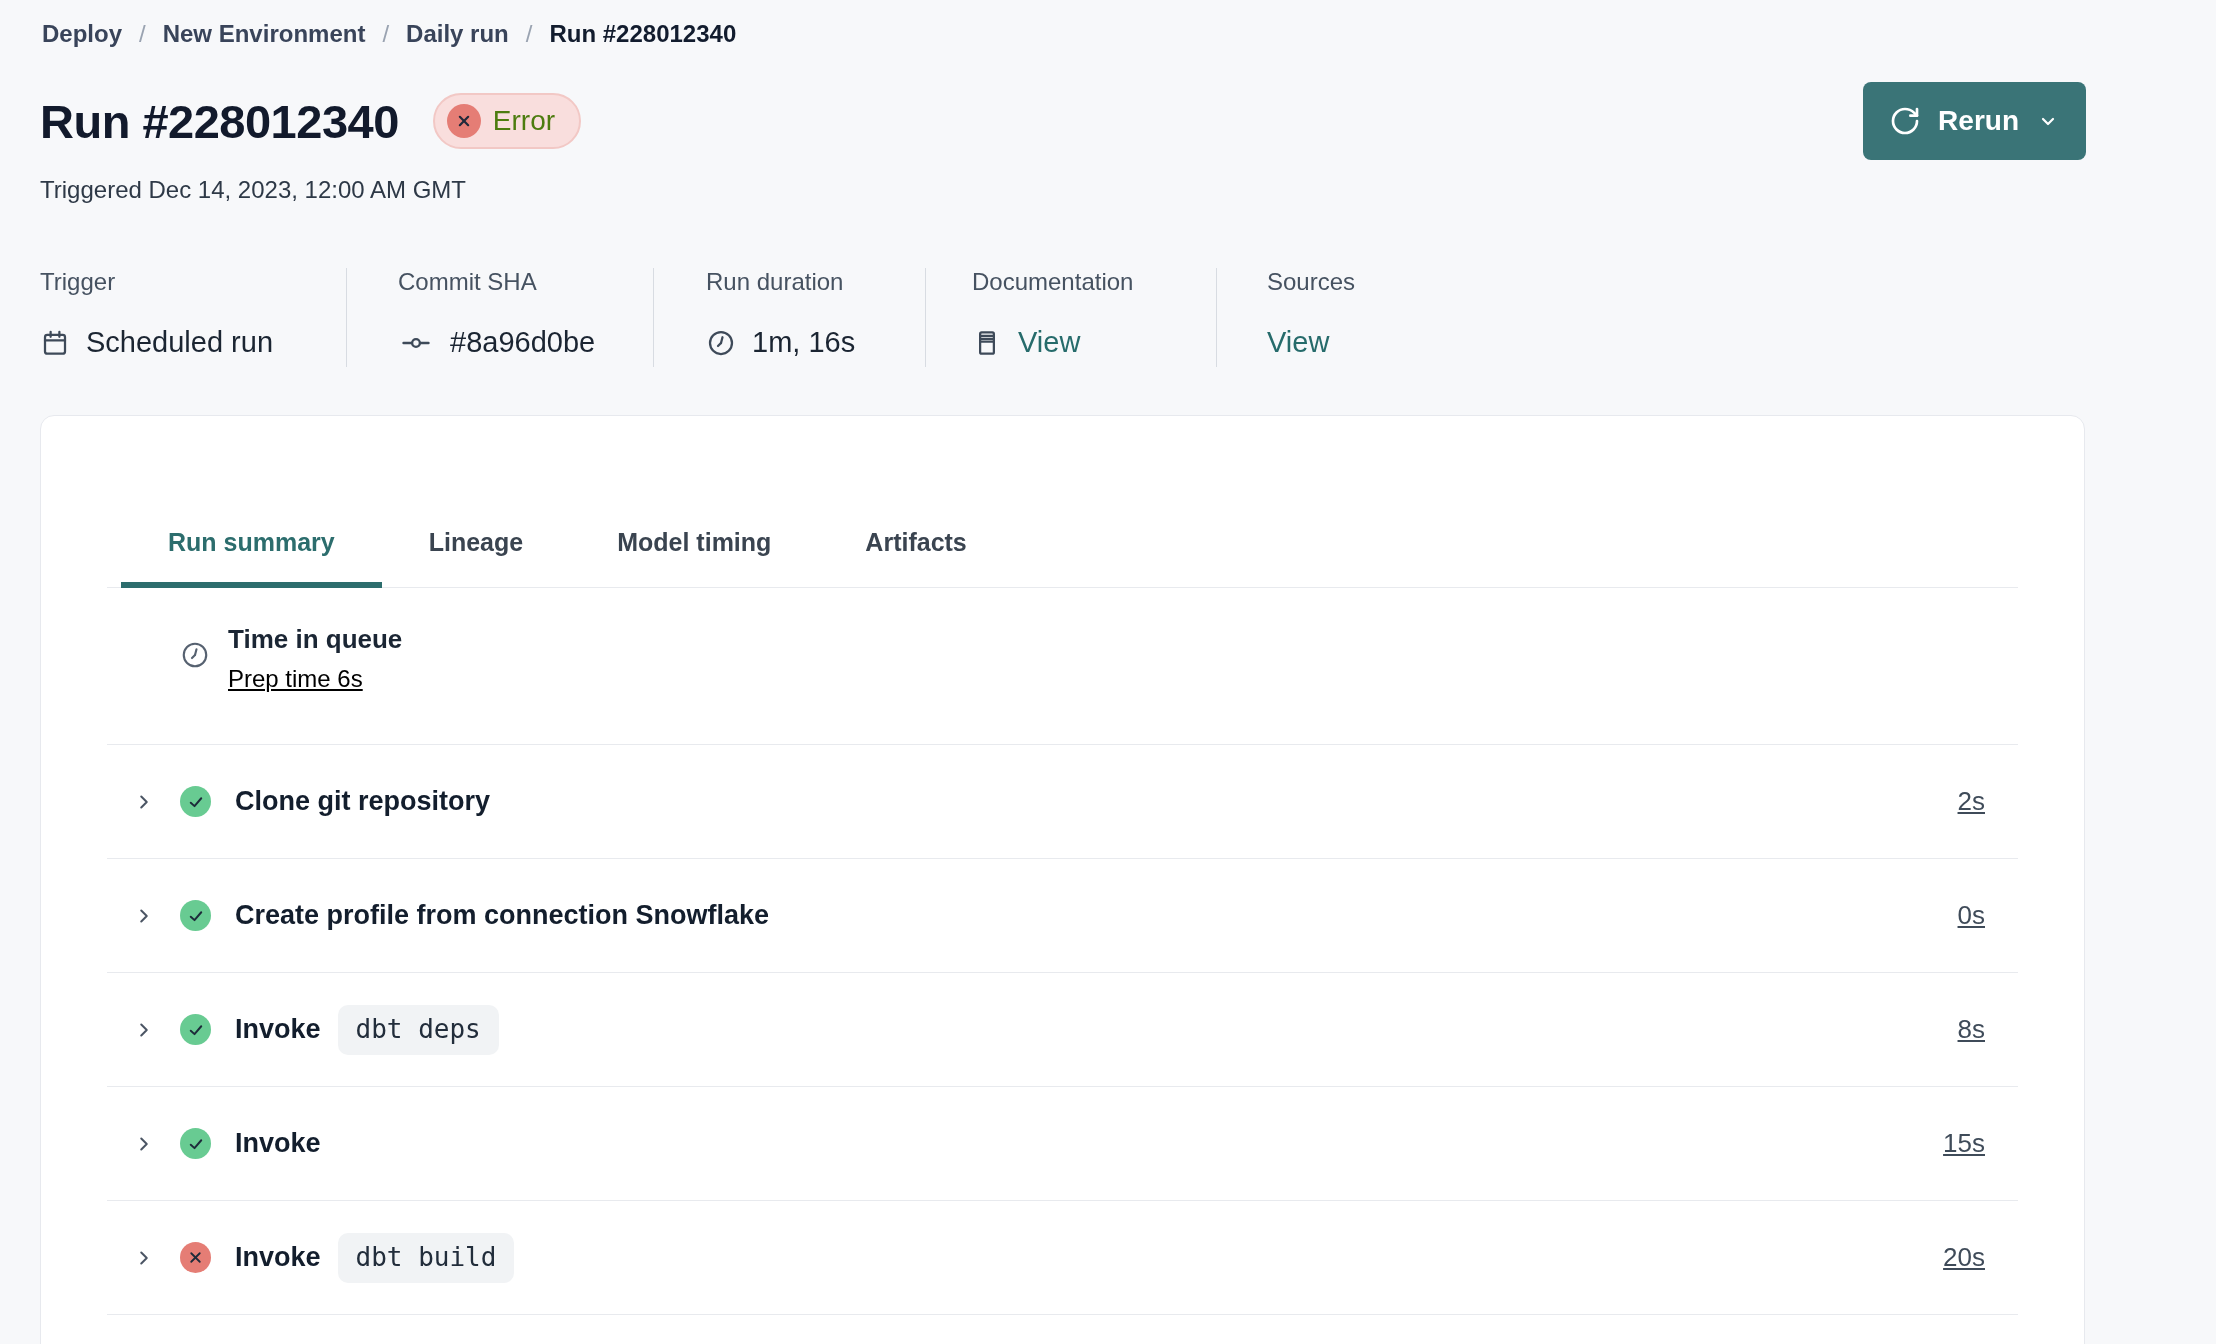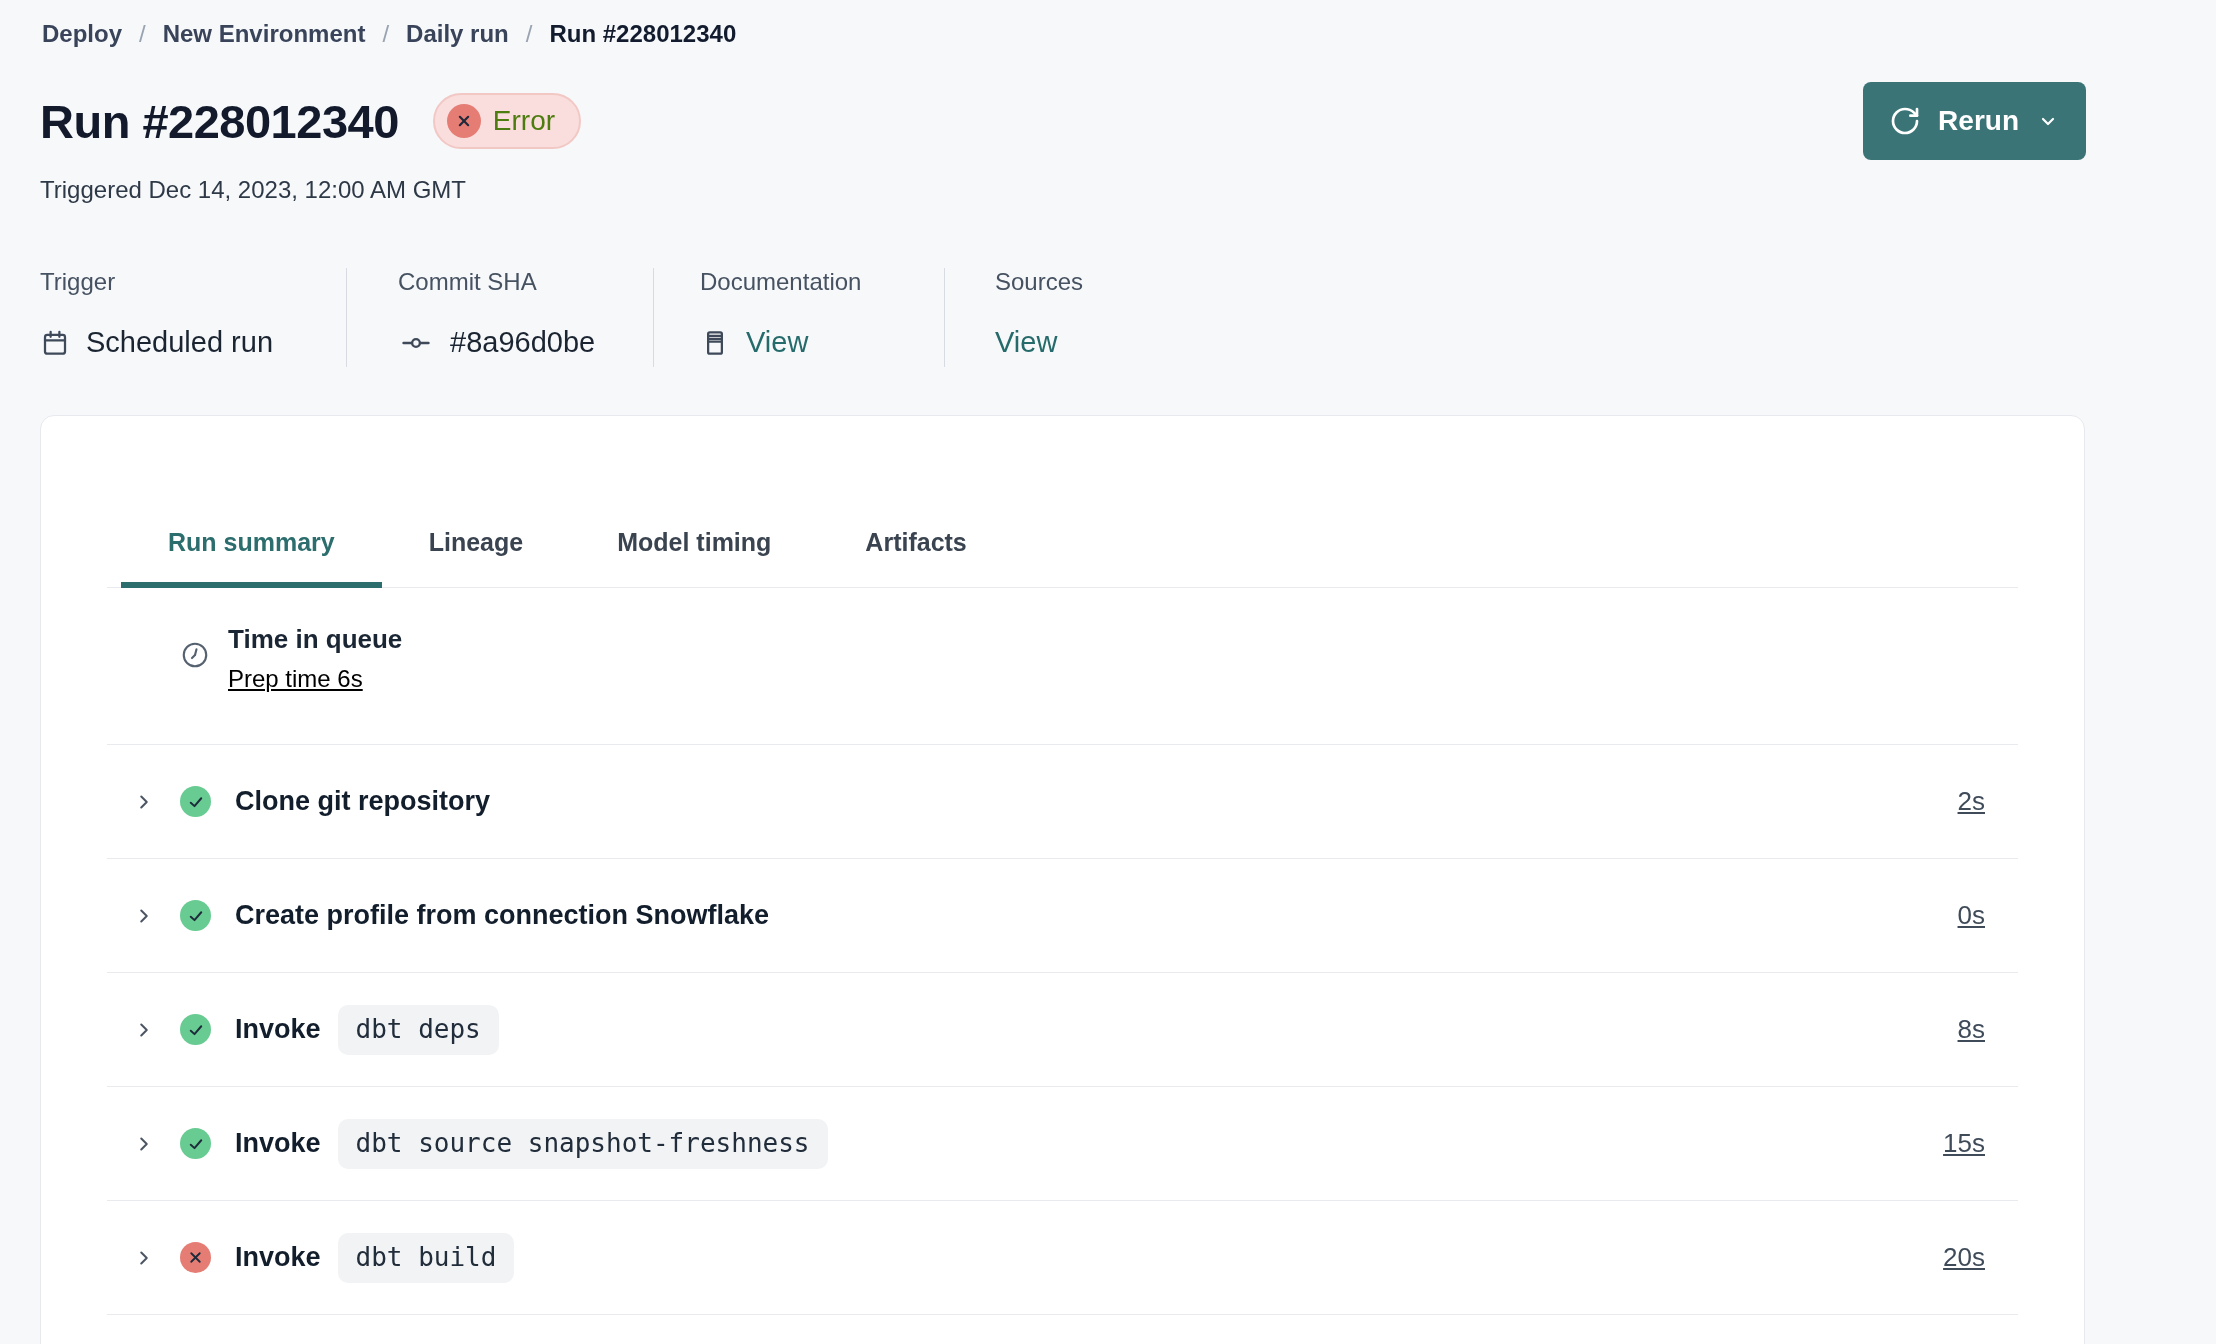--- a/index.html
+++ b/index.html
@@ -167,20 +167,33 @@
         <span class="ic">
           <svg width="36" height="30" viewBox="0 0 24 24" fill="none" stroke="#3e4a59" stroke-width="1.9" stroke-linecap="round">
             <line x1="2" y1="12" x2="8.2" y2="12"></line>
             <circle cx="12" cy="12" r="3.1"></circle>
             <line x1="15.8" y1="12" x2="22" y2="12"></line>
           </svg>
         </span>
         <span>#8a96d0be</span>
       </span>
     </div>
+    <div class="meta-col m3">
+      <span class="meta-label">Run duration</span>
+      <span class="meta-value">
+        <span class="ic">
+          <svg width="30" height="30" viewBox="0 0 24 24" fill="none" stroke="#3e4a59" stroke-width="1.8" stroke-linecap="round">
+            <circle cx="12" cy="12" r="8.8"></circle>
+            <line x1="12" y1="12" x2="13.2" y2="7.4"></line>
+            <line x1="12" y1="12" x2="9.6" y2="14.4"></line>
+          </svg>
+        </span>
+        <span>1m, 16s</span>
+      </span>
+    </div>
     <div class="meta-col m4">
       <span class="meta-label">Documentation</span>
       <span class="meta-value">
         <span class="ic">
           <svg width="30" height="30" viewBox="0 0 24 24" fill="none" stroke="#3e4a59" stroke-width="1.8" stroke-linecap="round">
             <rect x="6.5" y="3.5" width="11" height="17" rx="1.2"></rect>
             <line x1="6.5" y1="6.3" x2="17.5" y2="6.3"></line>
             <line x1="6.5" y1="8.6" x2="17.5" y2="8.6"></line>
             <line x1="6.5" y1="10.9" x2="17.5" y2="10.9"></line>
           </svg>
@@ -270,21 +283,20 @@
         <svg width="22" height="22" viewBox="0 0 24 24" fill="none" stroke="#4b5564" stroke-width="2.2" stroke-linecap="round" stroke-linejoin="round">
             <polyline points="9 6 15 12 9 18"></polyline>
           </svg>
       </span>
       <span class="status-circle success">
         <svg width="18" height="18" viewBox="0 0 24 24" fill="none" stroke="#1d2b3a" stroke-width="2.6" stroke-linecap="round" stroke-linejoin="round">
             <polyline points="5 13 10 17.5 19 7"></polyline>
           </svg>
       </span>
       <span class="step-label">Invoke</span>
-      <span class="cmd-chip">dbt source snapshot-freshness</span>
       <span class="duration">15s</span>
     </div>
 
     <div class="step-row">
       <span class="chev">
         <svg width="22" height="22" viewBox="0 0 24 24" fill="none" stroke="#4b5564" stroke-width="2.2" stroke-linecap="round" stroke-linejoin="round">
             <polyline points="9 6 15 12 9 18"></polyline>
           </svg>
       </span>
       <span class="status-circle error">

